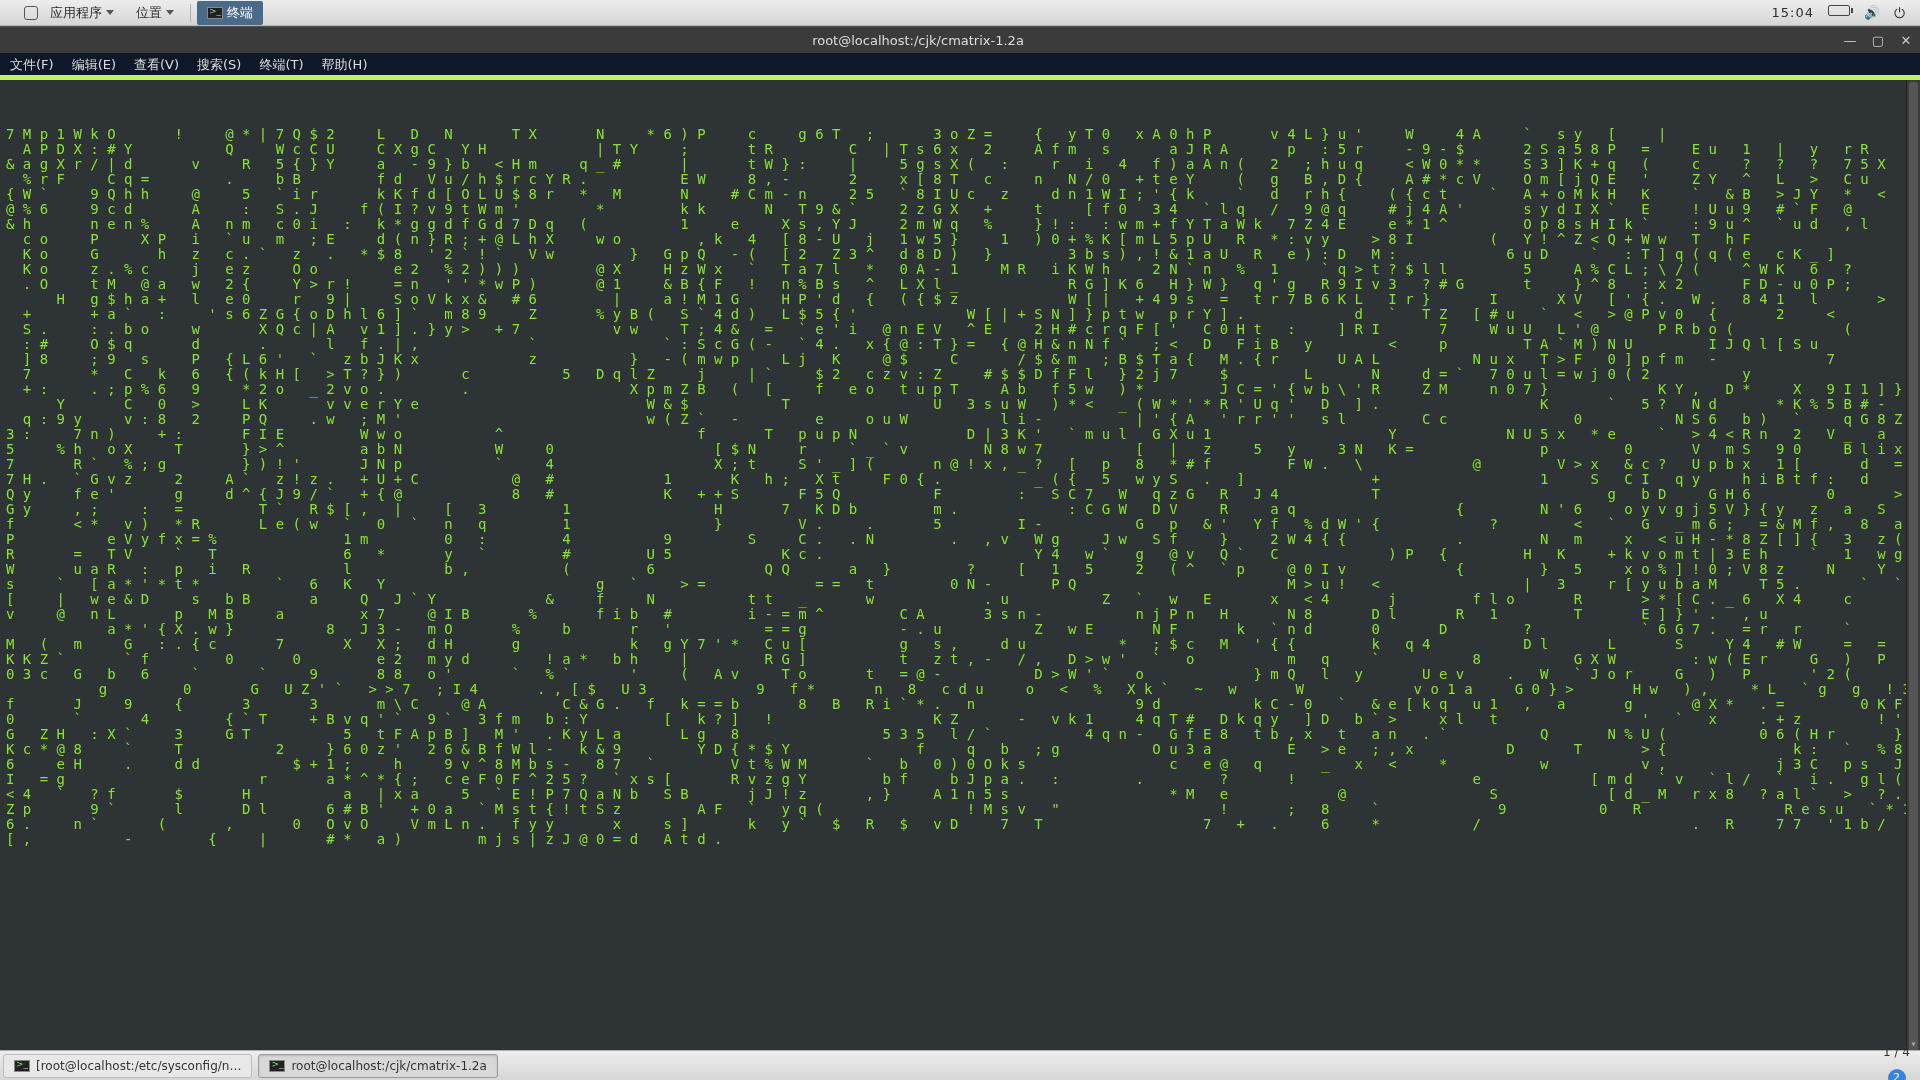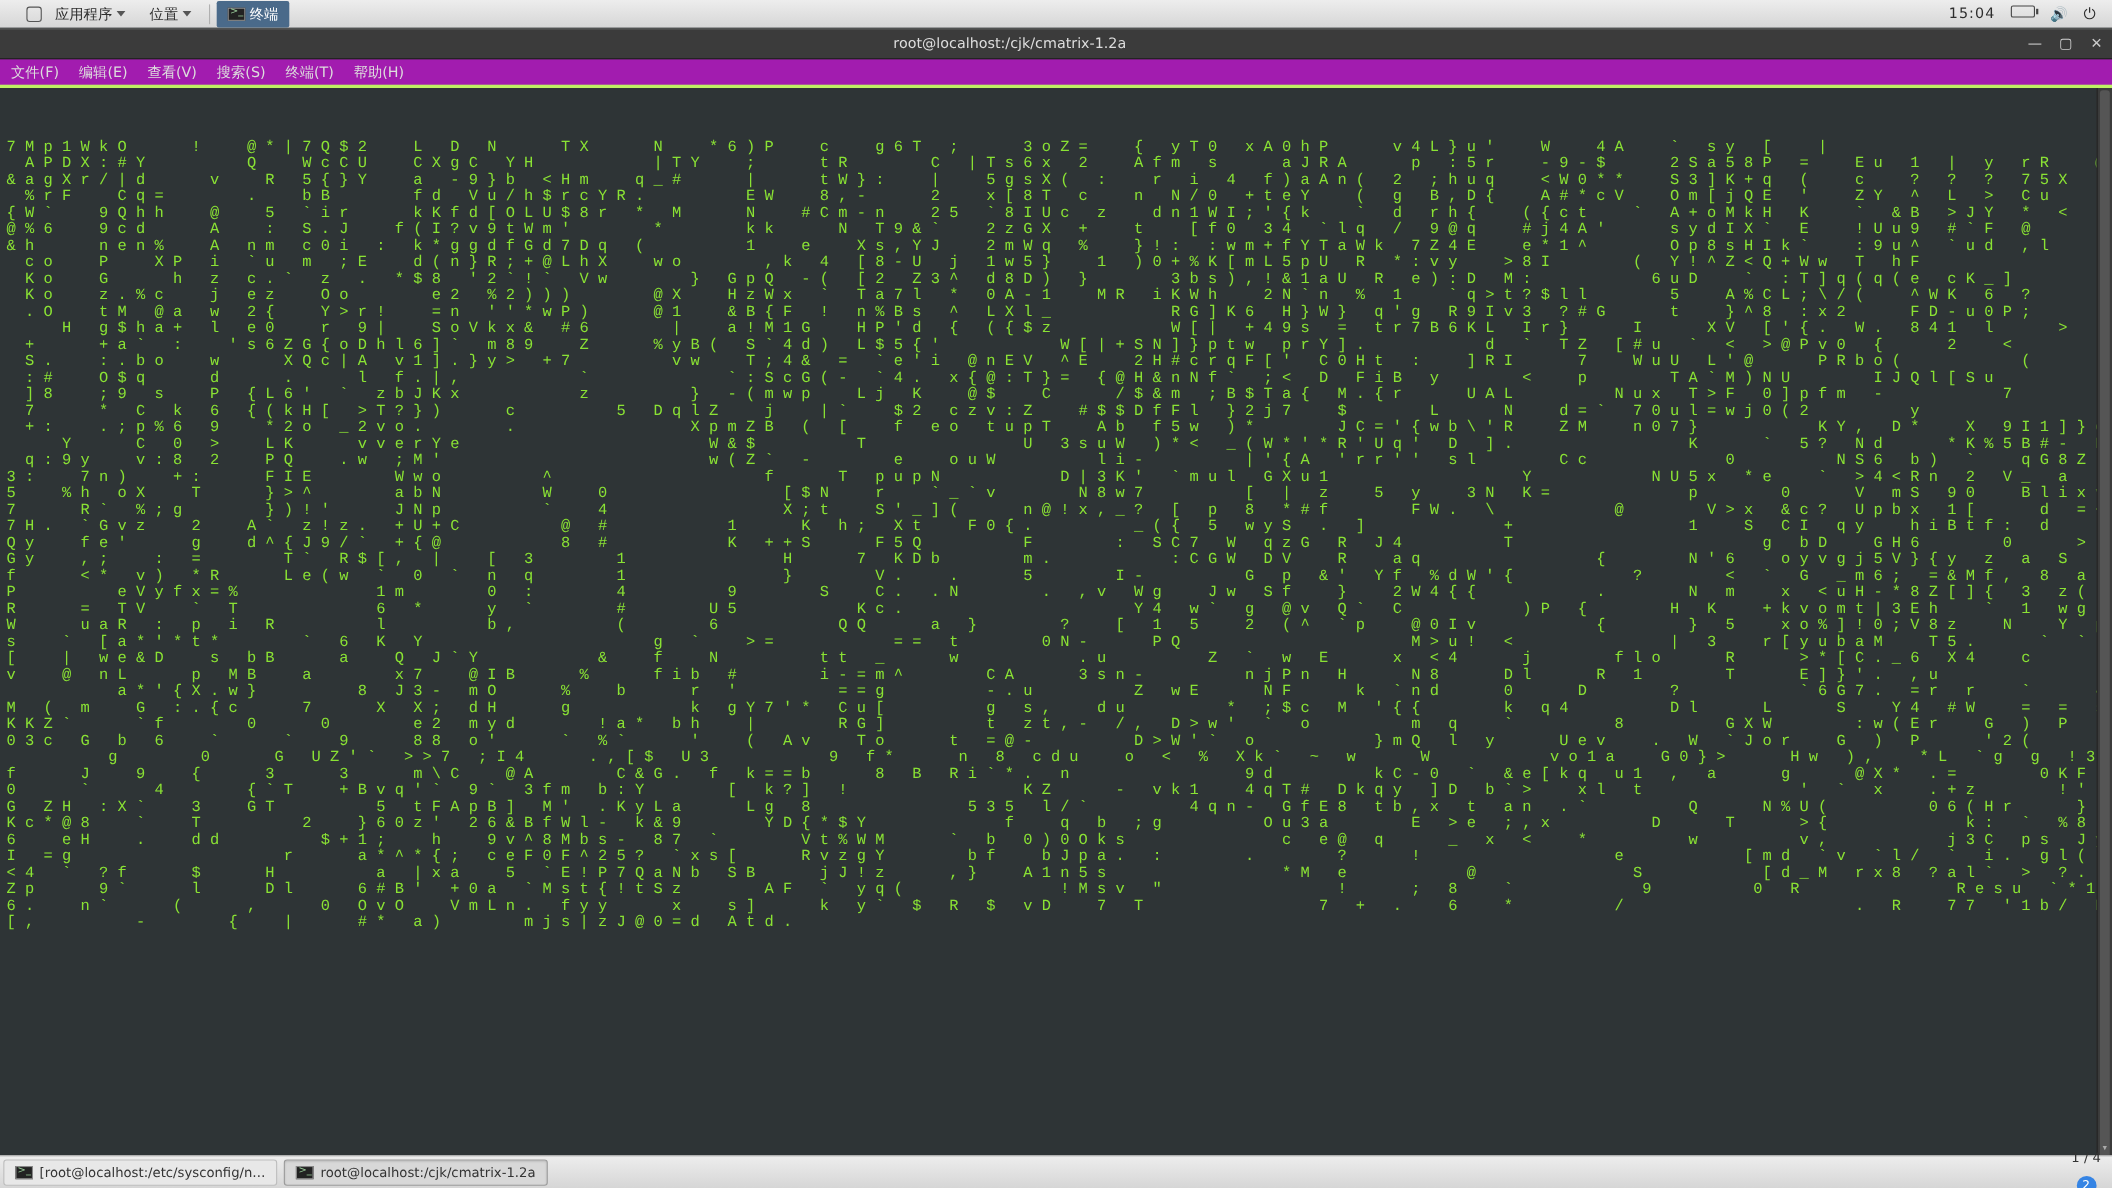--- a/index.html
+++ b/index.html
@@ -35,32 +35,32 @@
     position: absolute; left: 0; top: 26px; right: 0; bottom: 30px;
     background: #2e3436; display: flex; flex-direction: column;
   }
   .titlebar {
     height: 28px; background: #3b3b3b; color: #ddd; display: flex; align-items: center;
     font-size: 13px; border-top: 1px solid #555; border-bottom: 1px solid #1a1a1a;
   }
   .titlebar .title { flex:1; text-align:center; }
   .titlebar .win-btn { width:28px; text-align:center; color:#ccc; font-size:13px; }
   .menubar {
-    height: 26px; background: #a21caf; color: #ddd; display: flex; align-items: center;
-    gap: 18px; padding: 0 10px; font-size: 13px; border-bottom: 3px solid #bef264;
+    height: 26px; background: #0f172a; color: #ddd; display: flex; align-items: center;
+    gap: 18px; padding: 0 10px; font-size: 13px; border-bottom: 5px solid #bef264;
   }
   .menubar span{ white-space: nowrap; }
 
   
   .matrix-area {
     flex:1; background: #2e3436; font-family: "DejaVu Sans Mono","Courier New",monospace;
     font-size: 14px; line-height: 15px; letter-spacing: 0; white-space: pre;
     color: #8ae234; padding: 2px 6px 0 6px; overflow: hidden; position: relative;
   }
-  .matrix-row { height: 15px; font-family: Liberation Mono, monospace; }
+  .matrix-row { height: 15px; }
 
   .scrollbar { position:absolute; right:0; top:0; bottom:0; width:14px; background:#3b3b3b; border-left:1px solid #222;}
   .scrollbar .thumb { position:absolute; left:2px; right:2px; top:2px; height:100%; background:#555; border-radius:3px;}
   .scrollbar .arrow{ position:absolute; left:0; right:0; height:14px; text-align:center; color:#aaa; font-size:10px;}
   .scrollbar .arrow.up{top:0;} .scrollbar .arrow.dn{bottom:0;}
 
   
   .taskbar {
     position:absolute; left:0; right:0; bottom:0; height:30px;
     background: linear-gradient(#ededed,#d6d6d6); border-top:1px solid #b0b0b0;

